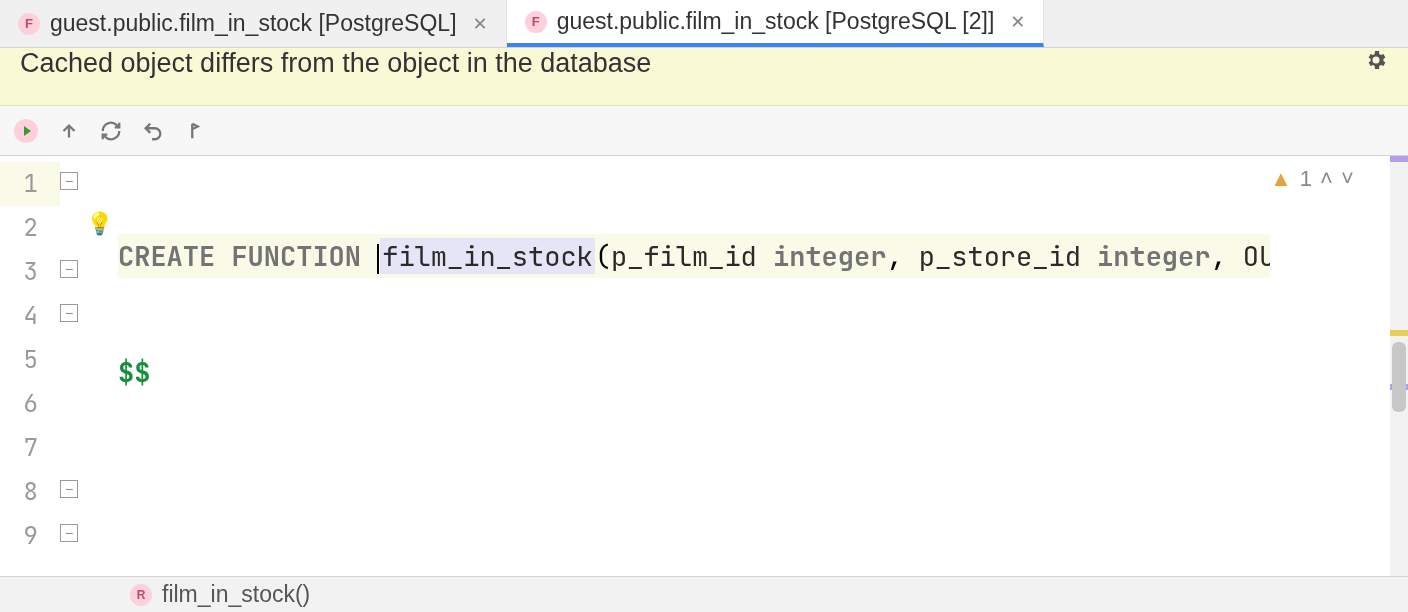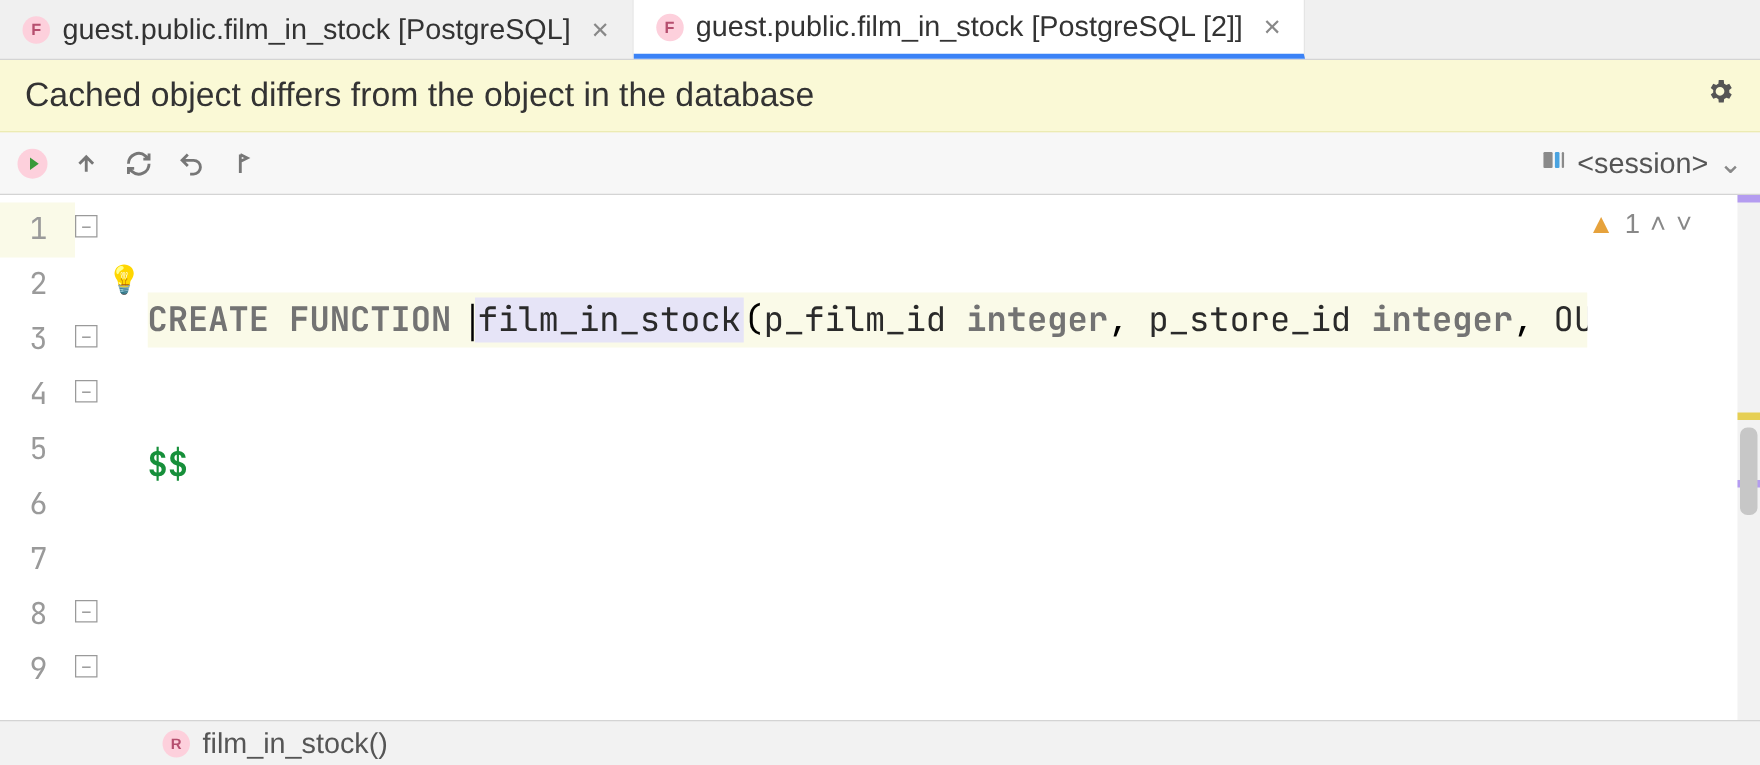--- a/index.html
+++ b/index.html
@@ -4,21 +4,21 @@
 <style>
   * { box-sizing: border-box; margin: 0; padding: 0; }
   html, body { width: 1408px; height: 612px; font-family: -apple-system, BlinkMacSystemFont, "Segoe UI", Arial, sans-serif; background: #f7f7f7; overflow: hidden; }
   
   .tabs-bar { display: flex; height: 48px; background: #f0f0f0; border-bottom: 1px solid #d4d4d4; align-items: stretch; }
   .tab { display: flex; align-items: center; padding: 0 18px; font-size: 23px; color: #333; gap: 10px; cursor: pointer; border-right: 1px solid #e5e5e5; }
   .tab.active { background: #fff; border-bottom: 4px solid #3b82f6; }
   .tab-icon { width: 22px; height: 22px; border-radius: 50%; background: #fdd0dc; color: #b64f6f; display: flex; align-items: center; justify-content: center; font-size: 13px; font-weight: 600; }
   .tab-close { color: #888; font-size: 18px; margin-left: 6px; }
   
-  .banner { display: flex; align-items: center; height: 58px; background: #faf9d6; border-bottom: 1px solid #e8e6a8; padding: 16px 20px; font-size: 27px; color: #333; }
+  .banner { display: flex; align-items: flex-start; height: 58px; background: #faf9d6; border-bottom: 1px solid #e8e6a8; padding: 0 20px; font-size: 27px; color: #333; }
   .banner-text { flex: 1; }
   .banner-link { color: #1f6feb; margin-left: 28px; cursor: pointer; }
   .banner-gear { margin-left: 20px; color: #555; }
   
   .toolbar { display: flex; align-items: center; height: 50px; background: #f7f7f7; border-bottom: 1px solid #d4d4d4; padding: 0 14px; gap: 20px; }
   .tool-run { width: 24px; height: 24px; border-radius: 50%; background: #fdd0dc; display:flex; align-items:center; justify-content:center; position:relative; }
   .tool-run-tri { width:0; height:0; border-left:7px solid #3a9a3a; border-top:5px solid transparent; border-bottom:5px solid transparent; margin-left:2px;}
   .tool-icon { color: #777; display:flex; }
   .toolbar-spacer { flex: 1; }
   .session { display: flex; align-items: center; gap: 8px; font-size: 23px; color: #555; }
@@ -96,29 +96,20 @@
       <svg width="22" height="22" viewBox="0 0 24 24" fill="none" stroke="currentColor" stroke-width="2.5">
         <path d="M9 14 4 9l5-5M4 9h10a6 6 0 0 1 0 12h-3"></path>
       </svg>
     </span>
   <span class="tool-icon">
       <svg width="22" height="22" viewBox="0 0 24 24" fill="none" stroke="currentColor" stroke-width="2.5">
         <path d="M9 4v6l6-3-6-3M9 10v10"></path>
       </svg>
     </span>
   <span class="toolbar-spacer"></span>
-  <span class="session">
-    <span><svg width="22" height="22" viewBox="0 0 24 24" fill="#8a8a8a">
-          <rect x="3" y="5" width="8" height="14" rx="1"></rect>
-          <rect x="13" y="5" width="4" height="14" rx="1" fill="#4aa3e0"></rect>
-          <rect x="19" y="5" width="2" height="14" rx="1"></rect>
-        </svg></span>
-    <span>&lt;session&gt;</span>
-    <span class="session-chev">⌄</span>
-  </span>
 </div>
 
 <div class="editor-wrap">
   <div class="gutter">
     <div class="gutter-line l1">1</div>
     <div class="gutter-line">2</div>
     <div class="gutter-line">3</div>
     <div class="gutter-line">4</div>
     <div class="gutter-line">5</div>
     <div class="gutter-line">6</div>

